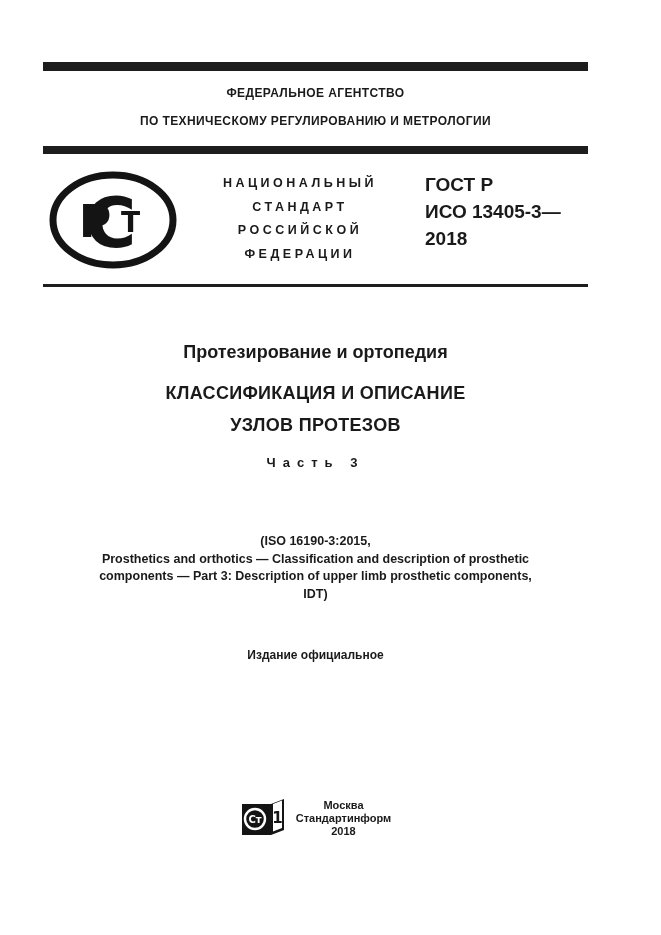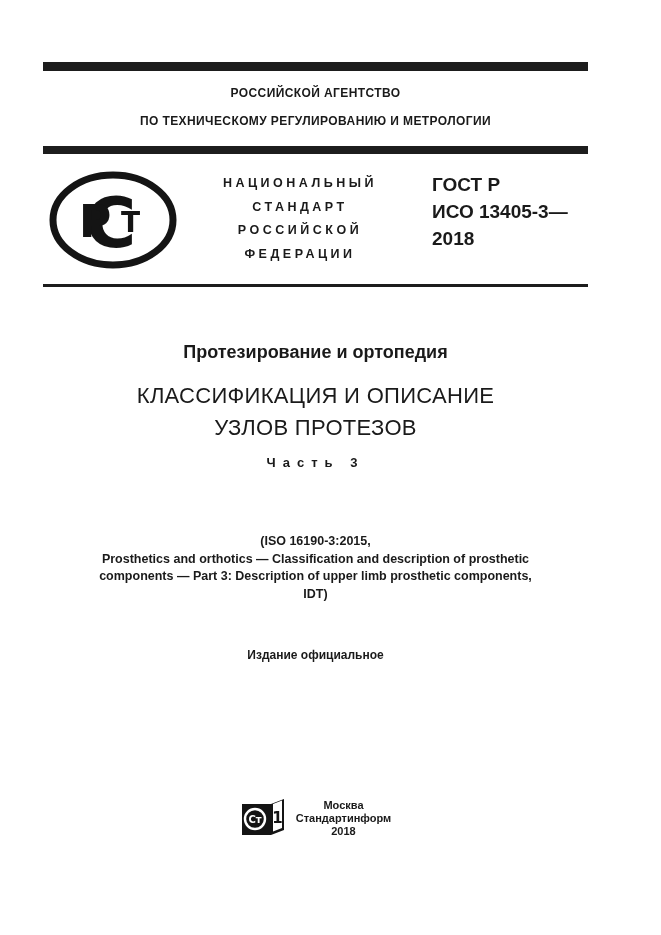--- a/index.html
+++ b/index.html
@@ -15,44 +15,44 @@
   .bar-top{top:62px;height:9px;}
   .bar-mid{top:146px;height:8px;}
   .rule-thin{position:absolute;left:43px;width:545px;top:284px;height:3px;background:#1d1d1d;}
   .centered{position:absolute;left:43px;width:545px;text-align:center;}
   .agency-line{font-size:12px;font-weight:bold;letter-spacing:.4px;}
   .agency-1{top:86px;}
   .agency-2{top:114px;}
   .rst-logo{position:absolute;left:48px;top:170px;width:130px;height:100px;}
   .designation{position:absolute;left:185px;top:172px;width:230px;text-align:center;}
   .designation .line{font-size:12.5px;font-weight:bold;letter-spacing:3.5px;line-height:23.5px;white-space:nowrap;}
-  .code{position:absolute;left:425px;top:171px;text-align:left;margin-left:7px;}
+  .code{position:absolute;left:425px;top:171px;text-align:left;}
   .code .line{font-size:19px;font-weight:bold;line-height:27px;white-space:nowrap;}
   .subject{top:342px;font-size:18px;font-weight:bold;}
-  .main-title{font-size:22px;font-weight:normal;letter-spacing:.3px;}
+  .main-title{font-size:18px;font-weight:bold;letter-spacing:.3px;}
   .main-1{top:383px;}
   .main-2{top:415px;}
   .part{top:455px;font-size:13px;font-weight:bold;letter-spacing:7px;}
   .subtitle{top:485px;font-size:19px;font-weight:bold;}
   .iso-block{top:533px;}
   .iso-block .line{font-size:12.5px;font-weight:bold;line-height:17.5px;}
   .edition{top:648px;font-size:12px;font-weight:bold;}
   .imprint{position:absolute;left:43px;top:797px;width:545px;display:flex;justify-content:center;align-items:center;gap:10px;}
   .imprint-logo{width:46px;height:42px;flex:0 0 auto;}
   .imprint-text{text-align:center;}
   .imprint-text .line{font-size:11px;font-weight:bold;line-height:13px;}
 </style>
 </head>
 <body>
 
 <div class="page">
 
   <div class="bar bar-top"></div>
 
-  <div class="centered agency-line agency-1">РОССИЙСКОЙ АГЕНТСТВО</div>
+  <div class="centered agency-line agency-1">ФЕДЕРАЛЬНОЕ АГЕНТСТВО</div>
   <div class="centered agency-line agency-2">ПО ТЕХНИЧЕСКОМУ РЕГУЛИРОВАНИЮ И МЕТРОЛОГИИ</div>
 
   <div class="bar bar-mid"></div>
 
   <svg class="rst-logo" viewBox="0 0 130 100" xmlns="http://www.w3.org/2000/svg">
     <ellipse cx="65" cy="50" rx="60" ry="45" fill="none" stroke="#141414" stroke-width="7"></ellipse>
     <text x="37" y="77" font-family="DejaVu Sans, sans-serif" font-size="70" font-weight="bold" fill="#141414">С</text>
     <text x="31" y="67" font-family="DejaVu Sans, sans-serif" font-size="44" font-weight="bold" fill="#141414">Р</text>
     <text x="73" y="62" font-family="DejaVu Sans, sans-serif" font-size="28" font-weight="bold" fill="#141414">Т</text>
   </svg>

